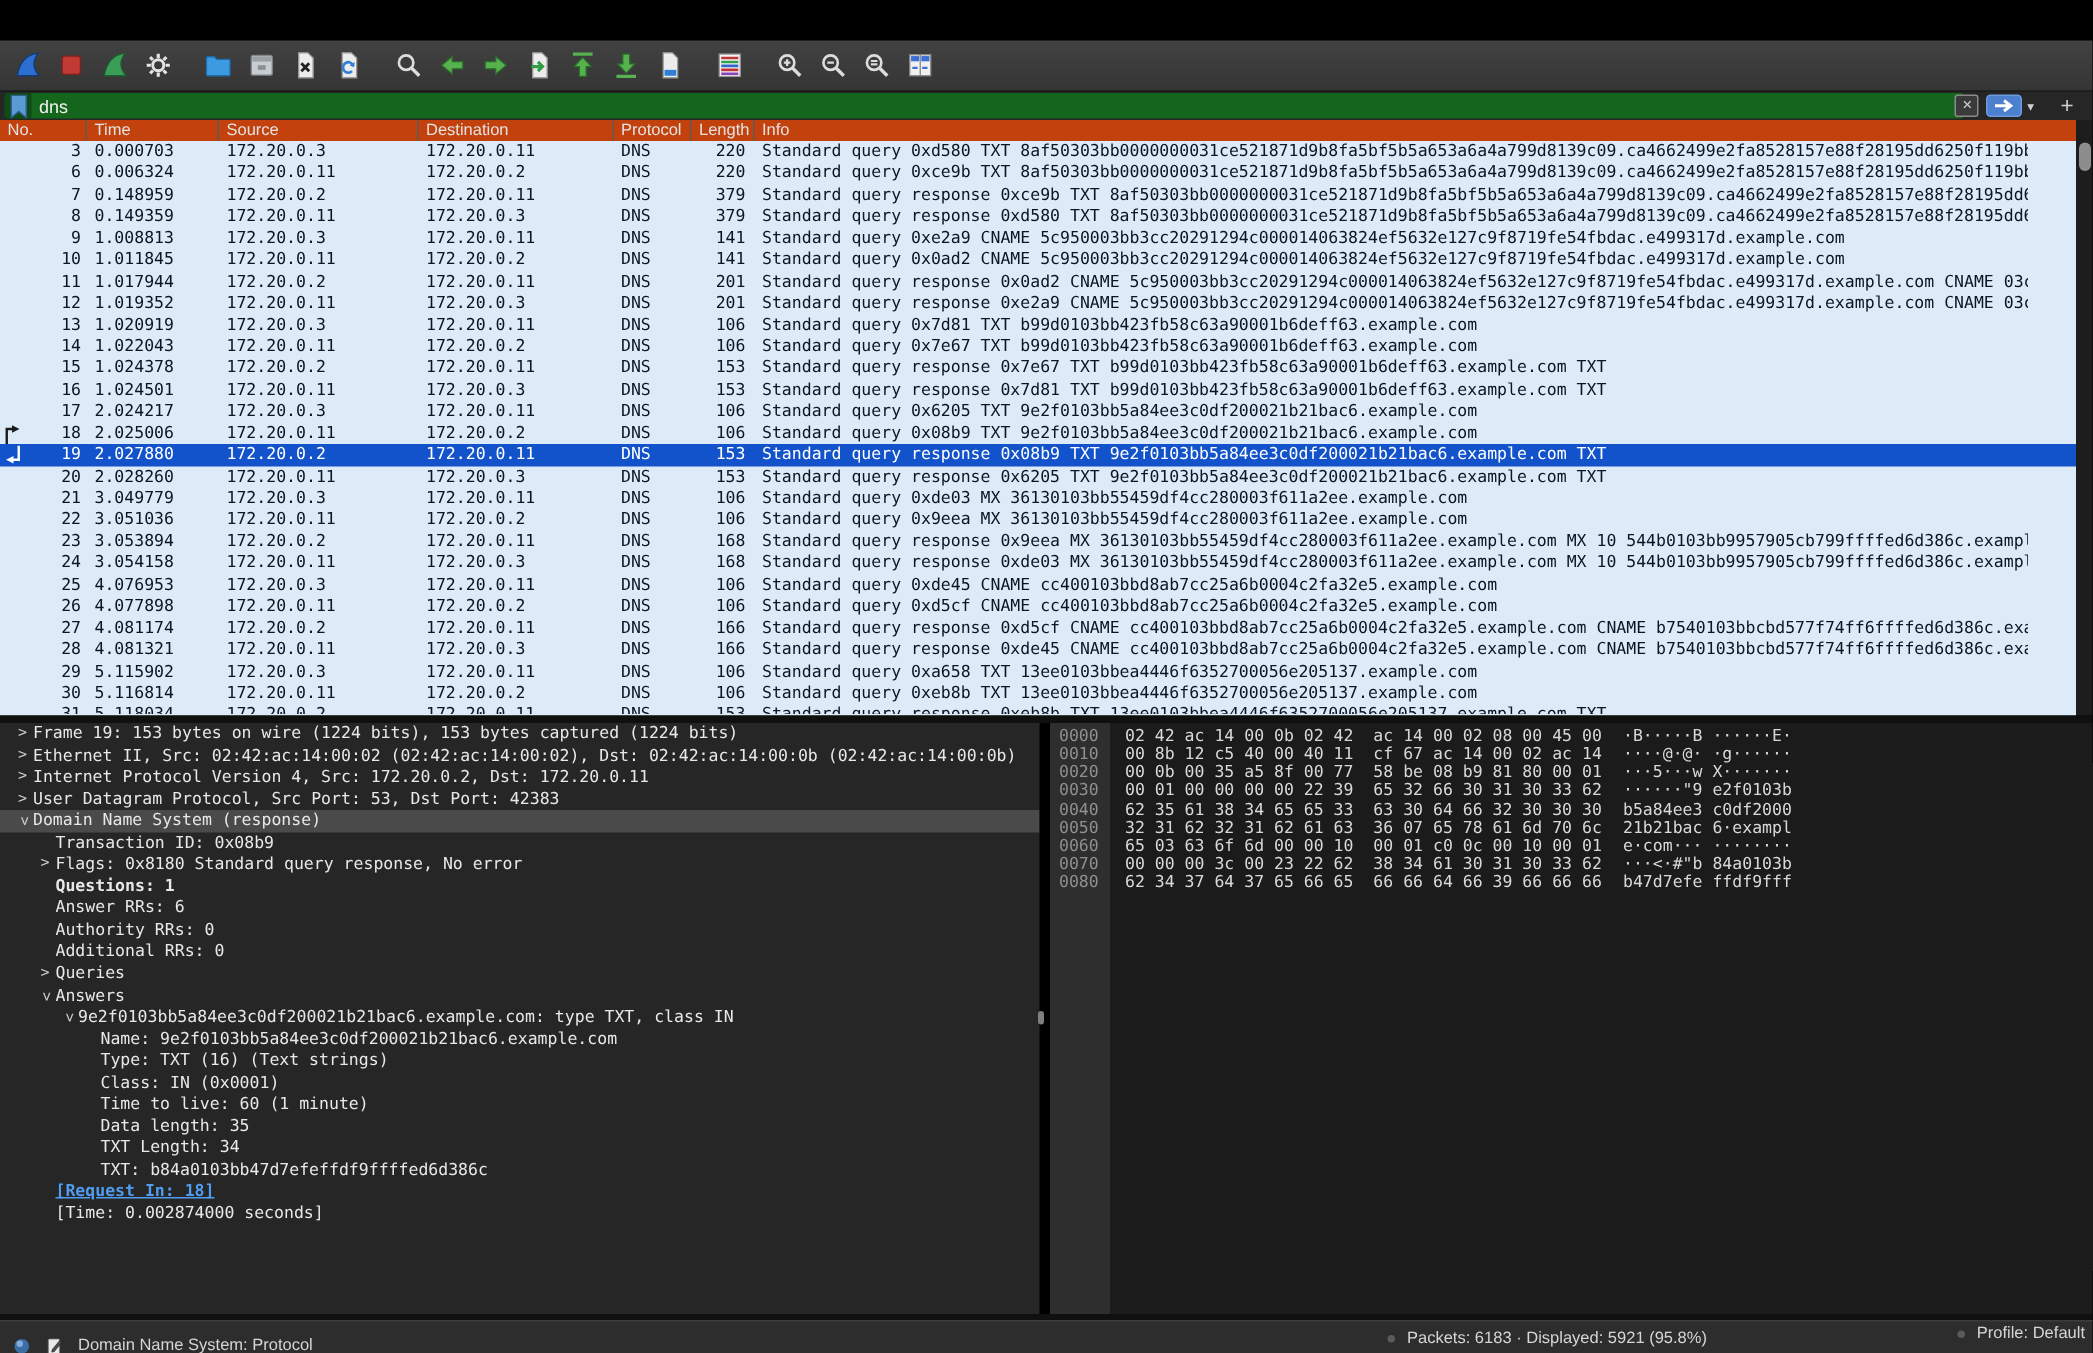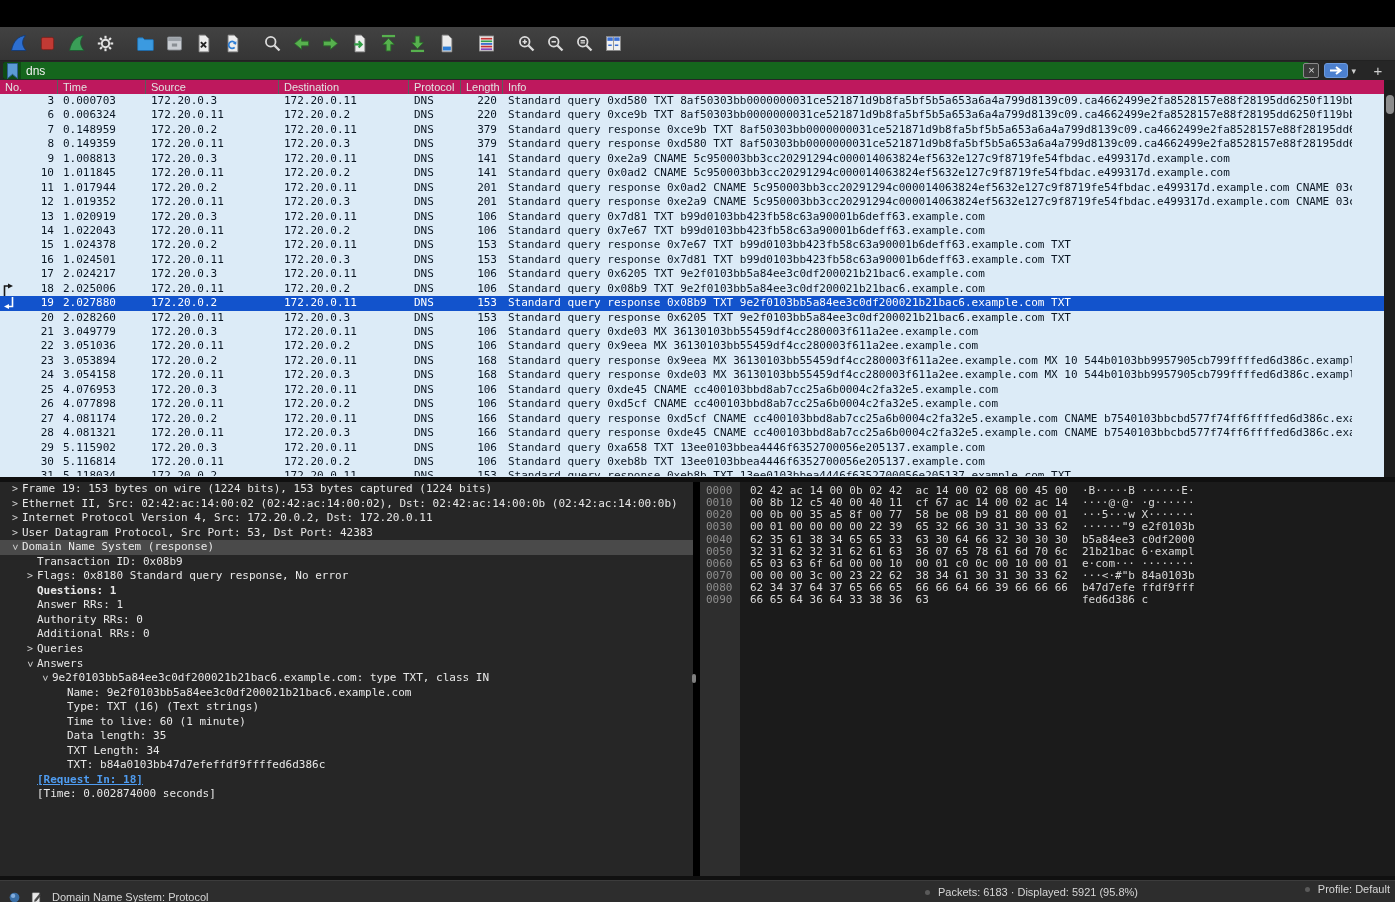--- a/index.html
+++ b/index.html
@@ -29,21 +29,21 @@
                 font-family:"Liberation Sans", sans-serif; }
   #filterctl { position:absolute; right:10px; top:1px; height:17px; display:flex; align-items:center; gap:5px; }
   #clearbtn { width:16px; height:15px; border:1px solid #8a8a8a; border-radius:2px; color:#d5d5d5;
               font-size:11px; line-height:13px; text-align:center; background:#3a3a3a; }
   #applybtn { width:24px; height:15px; background:#4c80cf; border:1px solid #6c9add; border-radius:3px;
               display:flex; align-items:center; justify-content:center; }
   #applycaret { color:#cfcfcf; font-size:9px; margin-left:-2px; }
   #addbtn { color:#cfcfcf; font-size:15px; margin-left:10px; width:14px; text-align:center; }
 
   
-  #plheader { position:absolute; left:0; top:80px; width:1384px; height:14px; background:#be185d;
+  #plheader { position:absolute; left:0; top:80px; width:1384px; height:14px; background:#c2410c;
               display:grid; grid-template-columns:57px 88px 133px 130px 52px 42px 1fr;
               color:#e3e3e3; font-size:11px; line-height:14px; }
   #plheader .hc { padding-left:5px; border-left:1px solid #5c5c5c; overflow:hidden; white-space:nowrap; }
   #plheader .hc:first-child { border-left:none; }
   #packets { position:absolute; left:0; top:94px; width:1384px; height:383px; background:#dcebf7; overflow:hidden; }
   .prow { display:grid; grid-template-columns:57px 88px 133px 130px 52px 42px 1fr; height:14.45px;
           font-size:11px; line-height:14.45px; color:#0a1623; position:relative; }
   .prow.partial { height:7px; overflow:hidden; }
   .prow.selected { background:#1253cc; color:#ffffff; }
   .prow .c-no { text-align:right; padding-right:3px; }
@@ -550,21 +550,21 @@
       <div class="drow" style="padding-left: 23px;">
         <span class="darrow">&gt;</span>
         <span class="dtext">Flags: 0x8180 Standard query response, No error</span>
       </div>
       <div class="drow" style="padding-left: 23px; font-weight: bold;">
         <span class="darrow"></span>
         <span class="dtext">Questions: 1</span>
       </div>
       <div class="drow" style="padding-left: 23px;">
         <span class="darrow"></span>
-        <span class="dtext">Answer RRs: 1</span>
+        <span class="dtext">Answer RRs: 6</span>
       </div>
       <div class="drow" style="padding-left: 23px;">
         <span class="darrow"></span>
         <span class="dtext">Authority RRs: 0</span>
       </div>
       <div class="drow" style="padding-left: 23px;">
         <span class="darrow"></span>
         <span class="dtext">Additional RRs: 0</span>
       </div>
       <div class="drow" style="padding-left: 23px;">
@@ -579,20 +579,24 @@
         <span class="darrow exp">&gt;</span>
         <span class="dtext">9e2f0103bb5a84ee3c0df200021b21bac6.example.com: type TXT, class IN</span>
       </div>
       <div class="drow" style="padding-left: 53px;">
         <span class="darrow"></span>
         <span class="dtext">Name: 9e2f0103bb5a84ee3c0df200021b21bac6.example.com</span>
       </div>
       <div class="drow" style="padding-left: 53px;">
         <span class="darrow"></span>
         <span class="dtext">Type: TXT (16) (Text strings)</span>
+      </div>
+      <div class="drow" style="padding-left: 53px;">
+        <span class="darrow"></span>
+        <span class="dtext">Class: IN (0x0001)</span>
       </div>
       <div class="drow" style="padding-left: 53px;">
         <span class="darrow"></span>
         <span class="dtext">Time to live: 60 (1 minute)</span>
       </div>
       <div class="drow" style="padding-left: 53px;">
         <span class="darrow"></span>
         <span class="dtext">Data length: 35</span>
       </div>
       <div class="drow" style="padding-left: 53px;">
@@ -620,21 +624,20 @@
     <div id="hexgutter"></div>
   <div class="hrow"><span class="hoff">0000</span><span class="hbytes">02 42 ac 14 00 0b 02 42  ac 14 00 02 08 00 45 00</span><span class="hascii">·B·····B ······E·</span></div>
       <div class="hrow"><span class="hoff">0010</span><span class="hbytes">00 8b 12 c5 40 00 40 11  cf 67 ac 14 00 02 ac 14</span><span class="hascii">····@·@· ·g······</span></div>
       <div class="hrow"><span class="hoff">0020</span><span class="hbytes">00 0b 00 35 a5 8f 00 77  58 be 08 b9 81 80 00 01</span><span class="hascii">···5···w X·······</span></div>
       <div class="hrow"><span class="hoff">0030</span><span class="hbytes">00 01 00 00 00 00 22 39  65 32 66 30 31 30 33 62</span><span class="hascii">······"9 e2f0103b</span></div>
       <div class="hrow"><span class="hoff">0040</span><span class="hbytes">62 35 61 38 34 65 65 33  63 30 64 66 32 30 30 30</span><span class="hascii">b5a84ee3 c0df2000</span></div>
       <div class="hrow"><span class="hoff">0050</span><span class="hbytes">32 31 62 32 31 62 61 63  36 07 65 78 61 6d 70 6c</span><span class="hascii">21b21bac 6·exampl</span></div>
       <div class="hrow"><span class="hoff">0060</span><span class="hbytes">65 03 63 6f 6d 00 00 10  00 01 c0 0c 00 10 00 01</span><span class="hascii">e·com··· ········</span></div>
       <div class="hrow"><span class="hoff">0070</span><span class="hbytes">00 00 00 3c 00 23 22 62  38 34 61 30 31 30 33 62</span><span class="hascii">···&lt;·#"b 84a0103b</span></div>
       <div class="hrow"><span class="hoff">0080</span><span class="hbytes">62 34 37 64 37 65 66 65  66 66 64 66 39 66 66 66</span><span class="hascii">b47d7efe ffdf9fff</span></div>
-      <div class="hrow"><span class="hoff">0090</span><span class="hbytes">66 65 64 36 64 33 38 36  63</span><span class="hascii">fed6d386 c</span></div>
     </div>
 
   <div id="split2"></div>
 
   <div id="statusbar">
     <div id="st-left">
       <svg width="13" height="13" viewBox="0 0 24 24">
         <circle cx="12" cy="12" r="9" fill="#3a6ea5"></circle>
           <circle cx="9.5" cy="9" r="4" fill="#8fb9e8" opacity="0.85"></circle>
       </svg>

